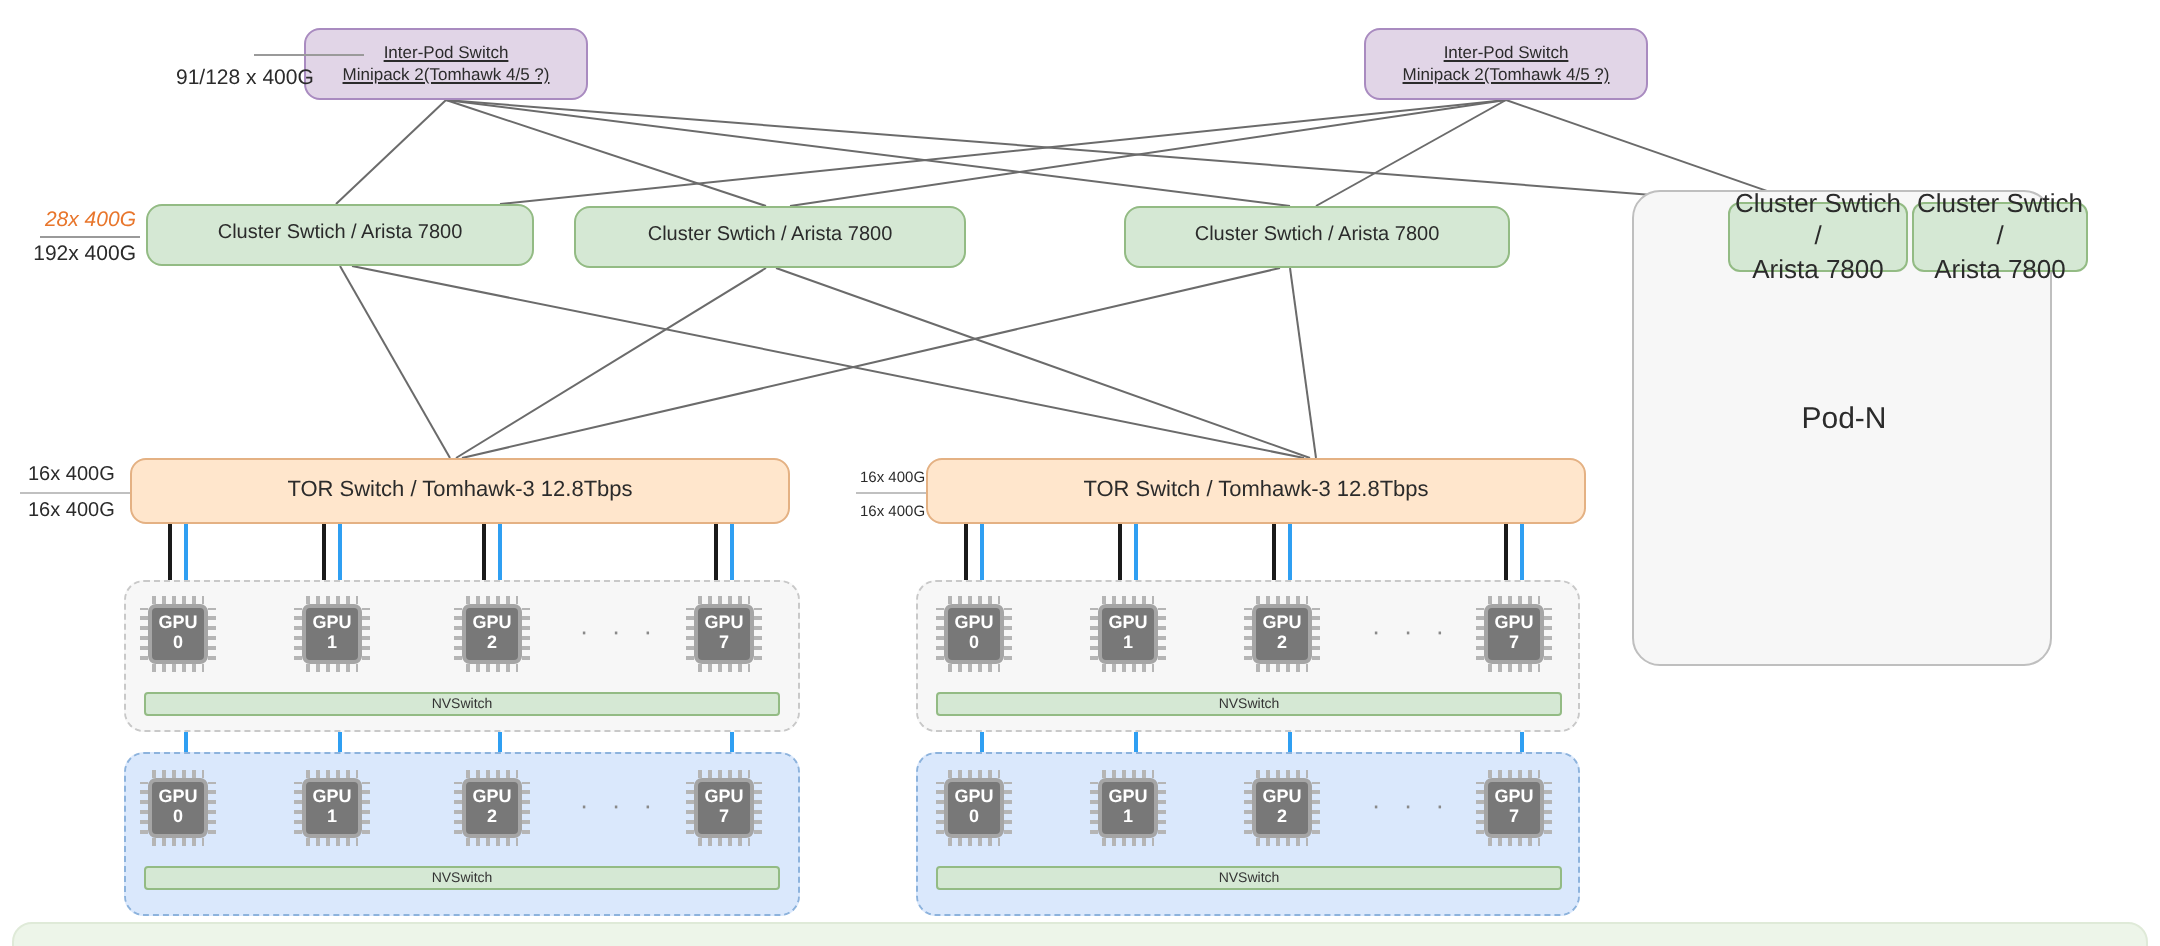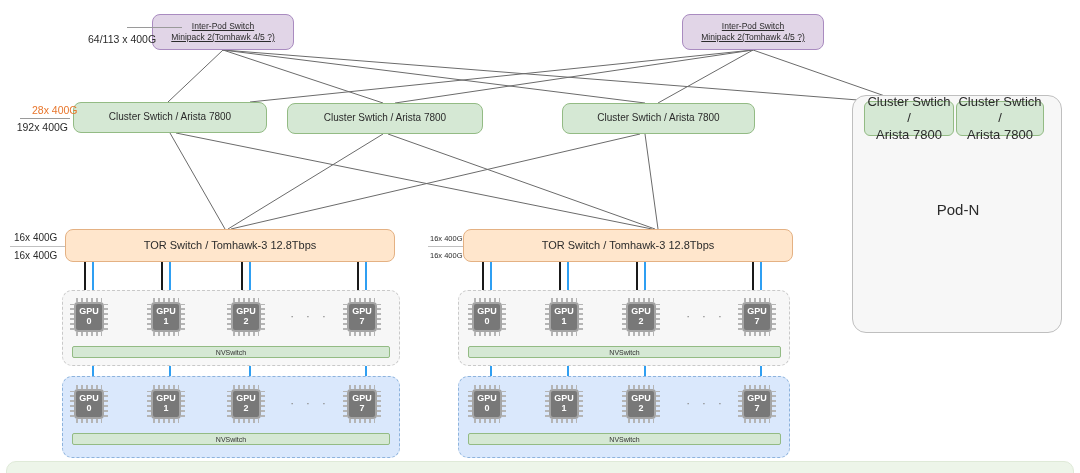--- a/index.html
+++ b/index.html
@@ -136,31 +136,31 @@
   <div class="abs node ips" style="left:152px;top:14px;width:142px;height:36px;">
     <span>Inter-Pod Switch</span>
     <span>Minipack 2(Tomhawk 4/5 ?)</span>
   </div>
   <div class="abs node ips" style="left:682px;top:14px;width:142px;height:36px;">
     <span>Inter-Pod Switch</span>
     <span>Minipack 2(Tomhawk 4/5 ?)</span>
   </div>
 
   <div class="abs rule" style="left:127px;top:27px;width:55px;"></div>
-  <div class="abs side-label" style="left:88px;top:33px;">64/113 x 400G</div>
+  <div class="abs side-label" style="left:88px;top:33px;">91/128 x 400G</div>
 
   <div class="abs node cluster" style="left:73px;top:102px;width:194px;height:31px;">Cluster Swtich / Arista 7800</div>
   <div class="abs node cluster" style="left:287px;top:103px;width:196px;height:31px;">Cluster Swtich / Arista 7800</div>
   <div class="abs node cluster" style="left:562px;top:103px;width:193px;height:31px;">Cluster Swtich / Arista 7800</div>
 
-  <div class="abs side-label orange" style="left:32px;top:104px;width:52px;">28x 400G</div>
+  <div class="abs side-label orange" style="left:16px;top:104px;width:52px;text-align:right;font-style:italic;">28x 400G</div>
   <div class="abs rule" style="left:20px;top:118px;width:50px;"></div>
   <div class="abs side-label" style="left:16px;top:121px;width:52px;text-align:right;">192x 400G</div>
 
-  <div class="abs pod" style="left:852px;top:95px;width:210px;height:238px;">
+  <div class="abs pod" style="left:816px;top:95px;width:210px;height:238px;">
     <div class="abs pod-title" style="left:0;top:105px;width:210px;">Pod-N</div>
   </div>
   <div class="abs node pod-cluster" style="left:864px;top:101px;width:90px;height:35px;">
     <span>Cluster Swtich /</span>
     <span>Arista 7800</span>
   </div>
   <div class="abs node pod-cluster" style="left:956px;top:101px;width:88px;height:35px;">
     <span>Cluster Swtich /</span>
     <span>Arista 7800</span>
   </div>

